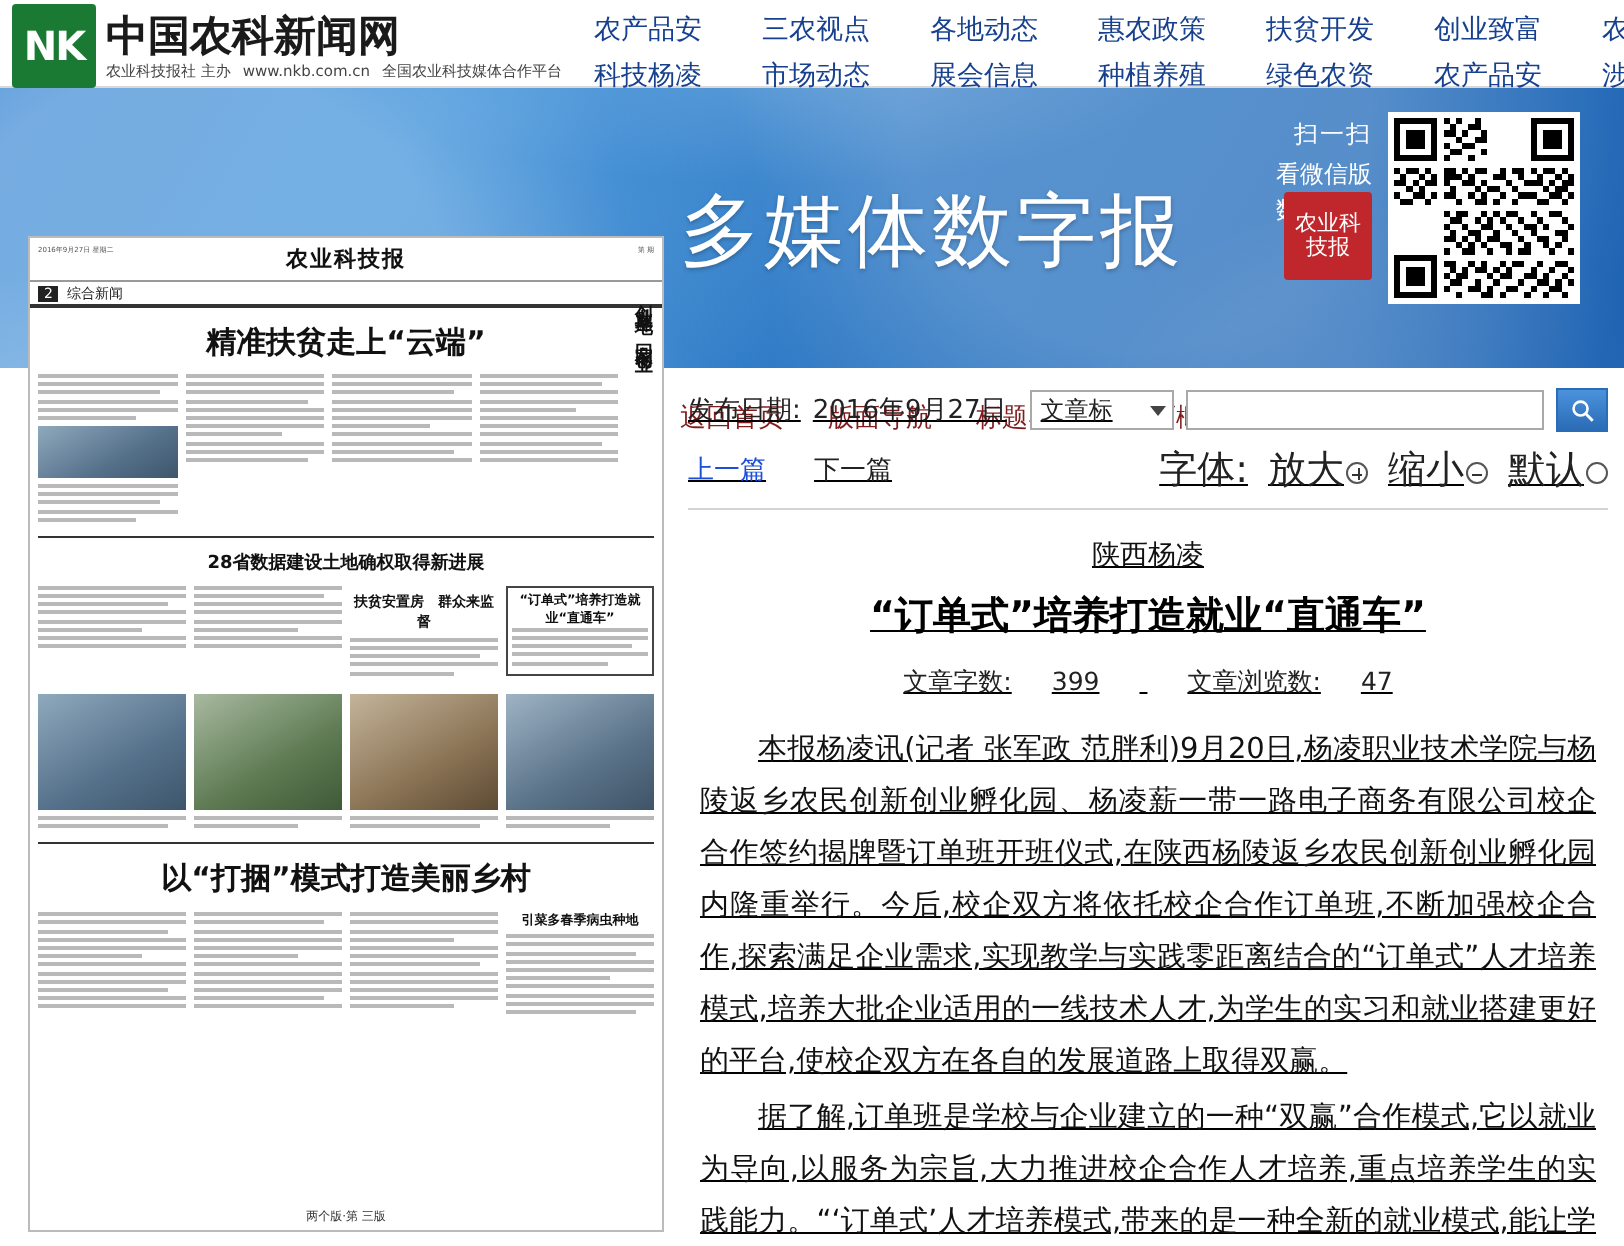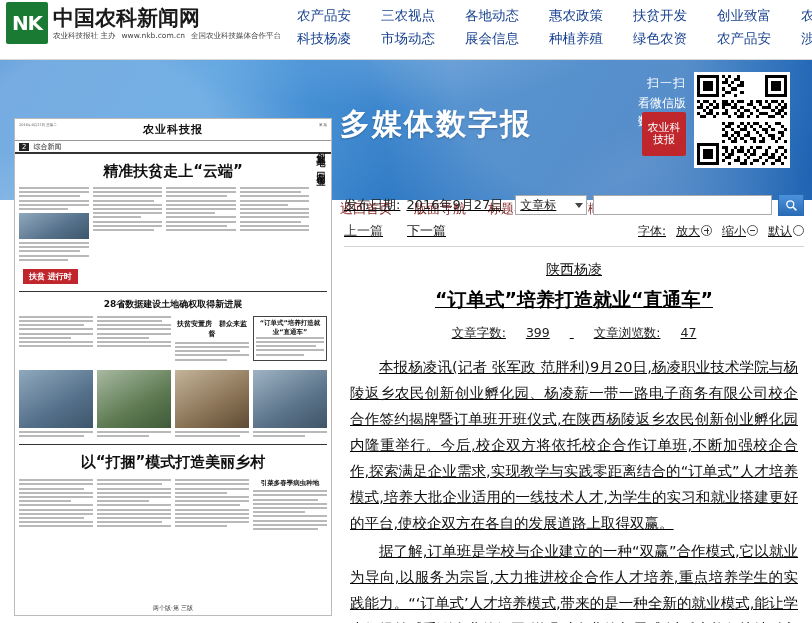--- a/index.html
+++ b/index.html
@@ -8,21 +8,21 @@
     width: 812px; height: 623px;
     overflow: hidden;
     font-family: "DejaVu Sans", "Liberation Sans", sans-serif;
     background: #ffffff;
   }
   .page { position: relative; width: 812px; height: 623px; }
 
   
   .topbar {
     display: flex; align-items: flex-start;
-    height: 60px;
+    height: 44px;
     border-bottom: 1px solid #d8d8d8;
     background: #ffffff;
   }
   .logo-block {
     display: flex; align-items: center;
     padding: 2px 6px 0 6px;
     flex: 0 0 auto;
   }
   .logo-mark {
     width: 42px; height: 42px;
@@ -78,22 +78,22 @@
     position: absolute; left: 0; top: 0; right: 0; bottom: 0;
     background:
       radial-gradient(ellipse 360px 120px at 15% 120%, rgba(255,255,255,0.22), rgba(255,255,255,0) 70%),
       radial-gradient(ellipse 300px 90px at 48% -10%, rgba(255,255,255,0.18), rgba(255,255,255,0) 70%),
       radial-gradient(ellipse 220px 160px at 85% 120%, rgba(255,255,255,0.12), rgba(255,255,255,0) 70%);
   }
   .banner-title {
     position: absolute;
     left: 340px; top: 44px;
     color: #ffffff;
-    font-size: 30px;
-    font-weight: bold;
+    font-size: 40px;
+    font-weight: normal;
     letter-spacing: 2px;
     text-shadow: 0 1px 2px rgba(0,0,0,0.25);
   }
   .qr-box {
     position: absolute;
     right: 22px; top: 12px;
     width: 96px; height: 96px;
     background: #fff;
     padding: 3px;
   }
@@ -257,21 +257,21 @@
     cursor: pointer;
   }
   .nav2-row {
     display: flex; align-items: center;
     padding: 2px 4px 4px 4px;
     font-size: 13px;
     color: #222;
     gap: 8px;
   }
   .nav2-row .prev, .nav2-row .next { color: #222; margin-right: 16px; }
-  .font-ctl { margin-left: auto; display: flex; align-items: flex-start; gap: 10px; font-size: 12px;}
+  .font-ctl { margin-left: auto; display: flex; align-items: flex-start; gap: 10px; font-size: 19px;}
   .font-ctl span.k { color: #222; }
   .circ {
     display: inline-block;
     width: 11px; height: 11px;
     border: 1px solid #555;
     border-radius: 50%;
     position: relative;
     vertical-align: -1px;
     margin-left: 1px;
   }
@@ -623,23 +623,20 @@
             <div class="txtline s"></div>
             <div class="txtline"></div>
           <div class="txtline"></div>
             <div class="txtline"></div>
             <div class="txtline m"></div>
           <div class="txtline"></div>
             <div class="txtline"></div>
         </div>
       </div>
 
-      <div style="padding:0 4px;">
-        <span class="np-redbox">扶贫 进行时</span>
-      </div>
 
       <div class="np-rule"></div>
       <div class="np-sub">28省数据建设土地确权取得新进展</div>
 
       <div class="np-cols">
         <div class="np-col">
           <div class="txtline"></div>
             <div class="txtline"></div>
             <div class="txtline m"></div>
           <div class="txtline"></div>
@@ -778,21 +775,21 @@
       <input class="search-input" type="text" placeholder="" style="">
       <div class="search-btn">
         <svg width="13" height="13" viewBox="0 0 16 16">
           <circle cx="6.5" cy="6.5" r="4.3" fill="none" stroke="#fff" stroke-width="1.6"></circle>
           <line x1="9.7" y1="9.7" x2="14" y2="14" stroke="#fff" stroke-width="1.8"></line>
         </svg>
       </div>
     </div>
 
     <div class="nav2-row">
-      <a href="#" class="prev" style="color:#404040;text-decoration:none">上一篇</a>
+      <a href="#" class="prev" style="color:#1d4ed8;text-decoration:none">上一篇</a>
       <a href="#" class="next" style="color:#222;text-decoration:none">下一篇</a>
       <div class="font-ctl">
         <span class="k">字体:</span>
         <span><span>放大</span><i class="circ plus"></i></span>
         <span><span>缩小</span><i class="circ"></i></span>
         <span><span>默认</span><i class="circ dot"></i></span>
       </div>
     </div>
 
     <div class="hr"></div>

